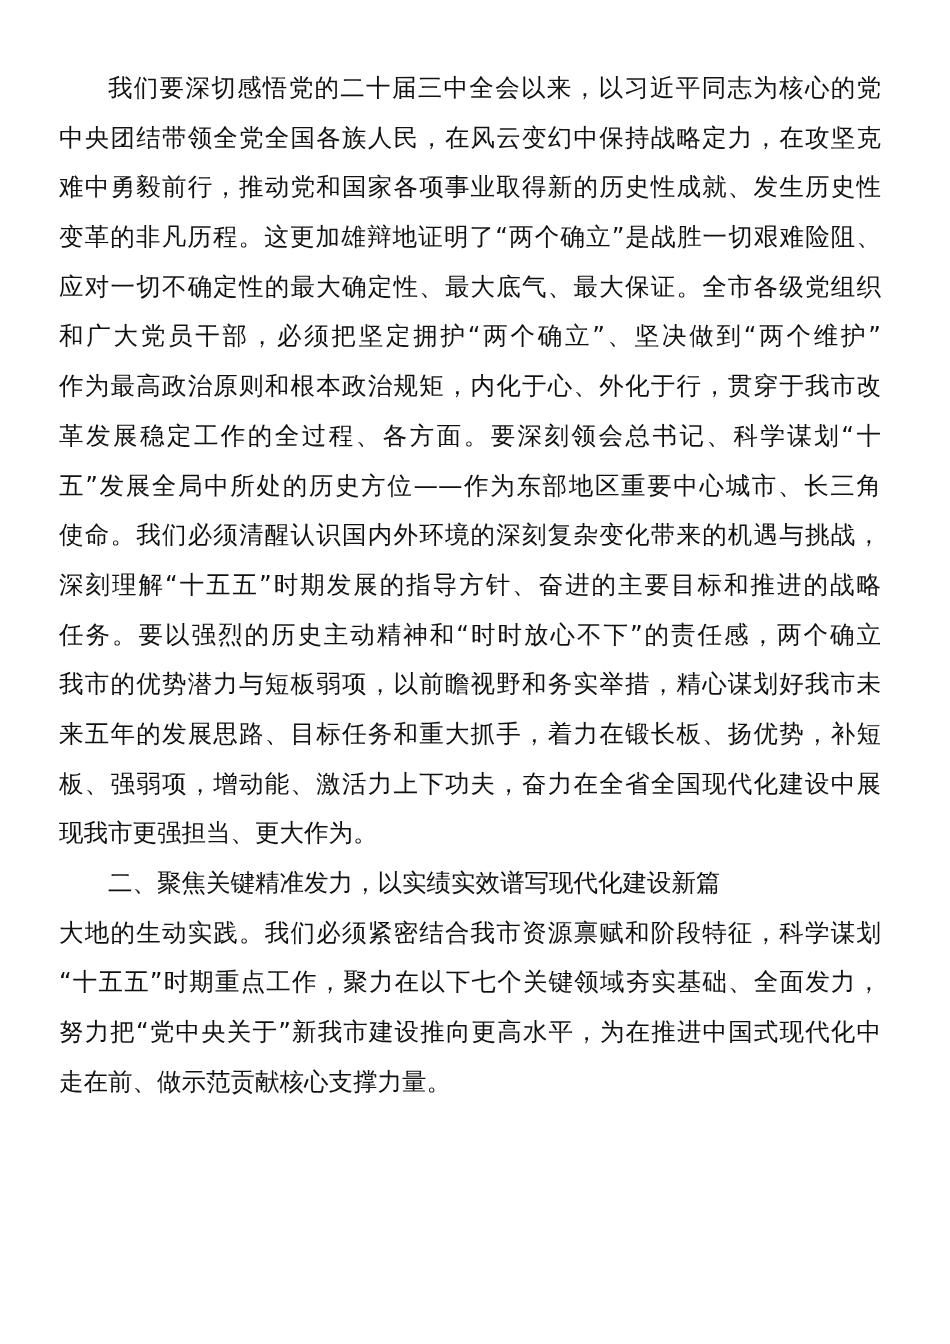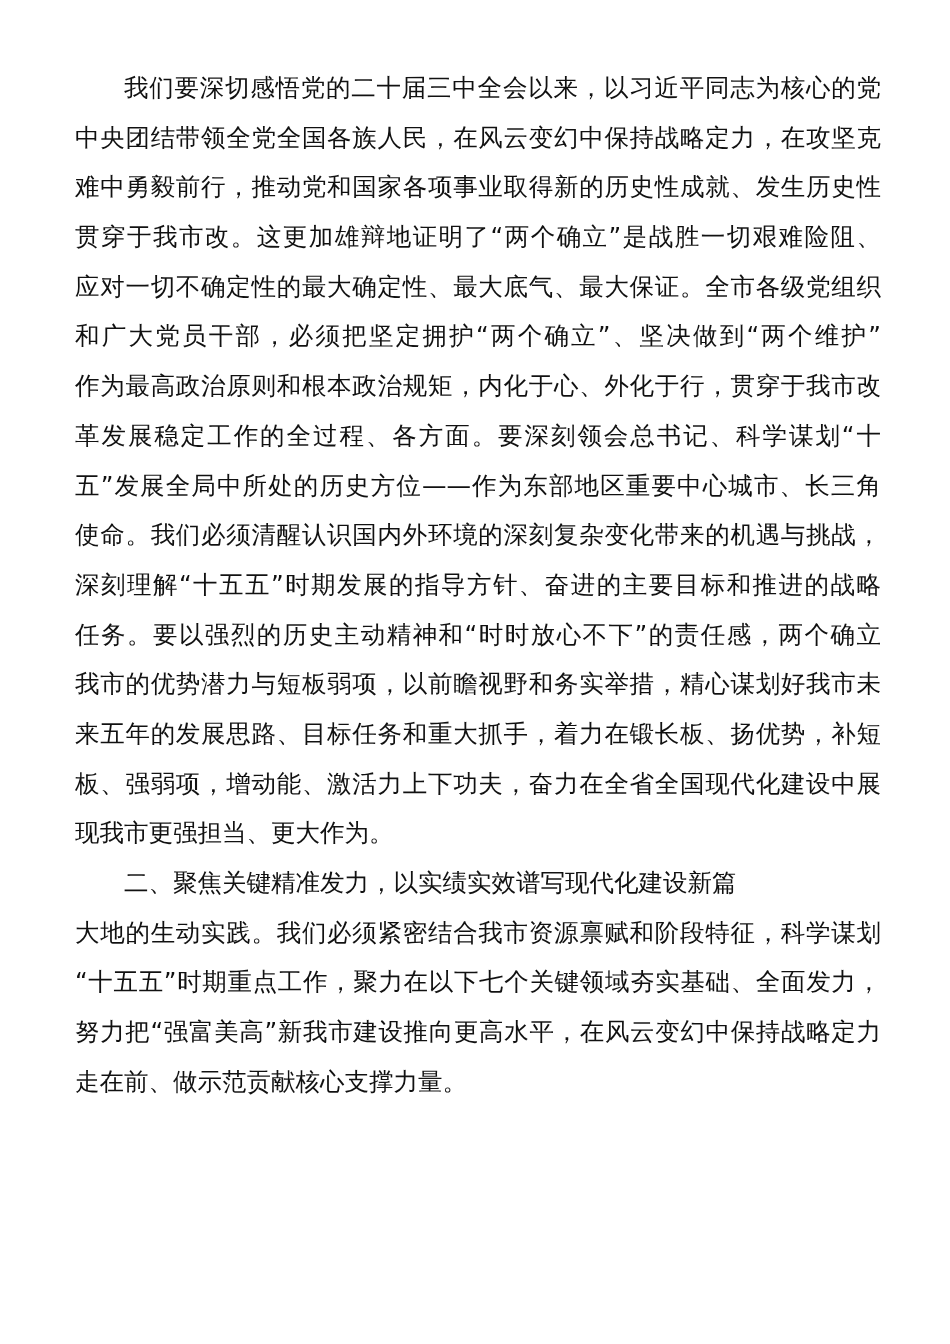--- a/index.html
+++ b/index.html
@@ -23,42 +23,41 @@
     font-size: 24.5px;
     line-height: 49.7px;
   }
   .line {
     display: block;
     height: 49.7px;
     white-space: nowrap;
     overflow: visible;
     text-align: justify;
     text-align-last: justify;
-    margin-left: 16px;
   }
   .line.last {
     text-align-last: left;
   }
   .line.indent {
     padding-left: 49px;
   }
   .heading .line {
     text-align-last: left;
   }
 </style>
 </head>
 <body>
 
 <div class="page">
 
   <div class="para">
     <span class="line indent">我们要深切感悟党的二十届三中全会以来，以习近平同志为核心的党</span>
     <span class="line">中央团结带领全党全国各族人民，在风云变幻中保持战略定力，在攻坚克</span>
     <span class="line">难中勇毅前行，推动党和国家各项事业取得新的历史性成就、发生历史性</span>
-    <span class="line">贯穿于我市改。这更加雄辩地证明了“两个确立”是战胜一切艰难险阻、</span>
+    <span class="line">变革的非凡历程。这更加雄辩地证明了“两个确立”是战胜一切艰难险阻、</span>
     <span class="line">应对一切不确定性的最大确定性、最大底气、最大保证。全市各级党组织</span>
     <span class="line">和广大党员干部，必须把坚定拥护“两个确立”、坚决做到“两个维护”</span>
     <span class="line">作为最高政治原则和根本政治规矩，内化于心、外化于行，贯穿于我市改</span>
     <span class="line">革发展稳定工作的全过程、各方面。要深刻领会总书记、科学谋划“十</span>
     <span class="line">五”发展全局中所处的历史方位——作为东部地区重要中心城市、长三角</span>
     <span class="line">使命。我们必须清醒认识国内外环境的深刻复杂变化带来的机遇与挑战，</span>
     <span class="line">深刻理解“十五五”时期发展的指导方针、奋进的主要目标和推进的战略</span>
     <span class="line">任务。要以强烈的历史主动精神和“时时放心不下”的责任感，两个确立</span>
     <span class="line">我市的优势潜力与短板弱项，以前瞻视野和务实举措，精心谋划好我市未</span>
     <span class="line">来五年的发展思路、目标任务和重大抓手，着力在锻长板、扬优势，补短</span>
@@ -66,17 +65,17 @@
     <span class="line last">现我市更强担当、更大作为。</span>
   </div>
 
   <div class="para heading">
     <span class="line indent last">二、聚焦关键精准发力，以实绩实效谱写现代化建设新篇</span>
   </div>
 
   <div class="para">
     <span class="line">大地的生动实践。我们必须紧密结合我市资源禀赋和阶段特征，科学谋划</span>
     <span class="line">“十五五”时期重点工作，聚力在以下七个关键领域夯实基础、全面发力，</span>
-    <span class="line">努力把“强富美高”新我市建设推向更高水平，在风云变幻中保持战略定力</span>
+    <span class="line">努力把“党中央关于”新我市建设推向更高水平，为在推进中国式现代化中</span>
     <span class="line last">走在前、做示范贡献核心支撑力量。</span>
   </div>
 
 </div>
 
 </body></html>

